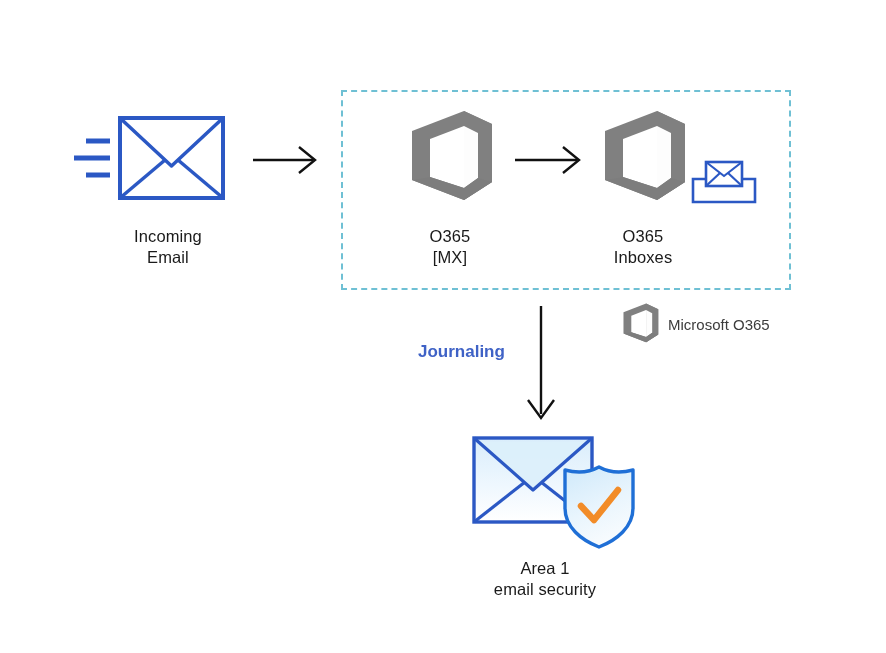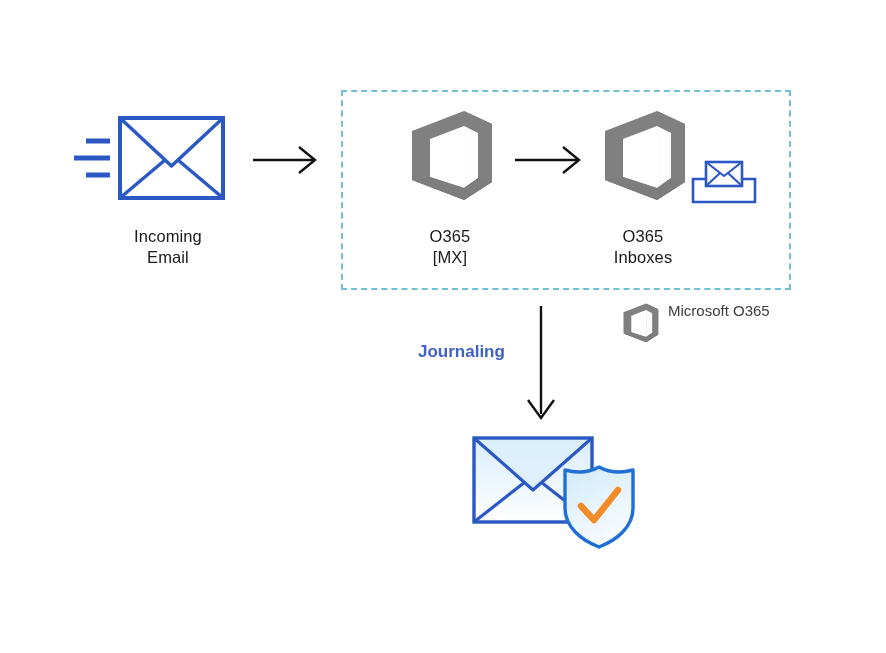--- a/index.html
+++ b/index.html
@@ -140,21 +140,21 @@
 
   <div class="node" style="left:620px; top:302px; width:40px; height:44px;">
     <svg width="40" height="44" viewBox="0 0 92 100">
       <path d="M60 3 L88 16 L88 74 L60 92 Z" fill="#858585"></path>
       <path d="M60 3 L8 23 L8 72 L60 92 L88 74 L88 16 Z" fill="#808080"></path>
       <path d="M60 18 L26 31 L26 69 L60 80 Z" fill="#ffffff"></path>
       <path d="M60 18 L74 25 L74 70 L60 80 Z" fill="#fdfdfd"></path>
       <path d="M8 72 L60 92 L88 74 L74 70 L60 80 L26 69 Z" fill="#7d7d7d"></path>
     </svg>
   </div>
-  <div class="legend-label" style="left:668px; top:302px;text-align:center;">Microsoft O365</div>
+  <div class="legend-label" style="left:668px; top:316px;text-align:center;">Microsoft O365</div>
 
   <div class="node" style="left:518px; top:306px; width:46px; height:118px;">
     <svg width="46" height="118" viewBox="0 0 46 118">
       <line x1="23" y1="0" x2="23" y2="108" stroke="#111111" stroke-width="2.4"></line>
       <path d="M10 94 L23 112 L36 94" fill="none" stroke="#111111" stroke-width="2.4" stroke-linecap="butt" stroke-linejoin="miter"></path>
     </svg>
   </div>
   <div class="journaling-label" style="left:418px; top:342px;">Journaling</div>
 
   <div class="node" style="left:468px; top:432px; width:166px; height:118px;">
@@ -184,14 +184,16 @@
                C108 41 120 41 131 35
                C142 41 154 41 165 38
                L165 76
                C165 95 149 108 131 115
                C113 108 97 95 97 76
                Z" fill="url(#shieldGrad)" stroke="#1f6fd6" stroke-width="3.4" stroke-linejoin="round"></path>
 
       <path d="M113 74 L126 88 L150 58" fill="none" stroke="#f28c28" stroke-width="6.5" stroke-linecap="round" stroke-linejoin="round"></path>
     </svg>
   </div>
+  <div class="caption" style="left:455px; top:558px; width:180px;">Area 1
+email security</div>
 
 </div>
 
 </body></html>

